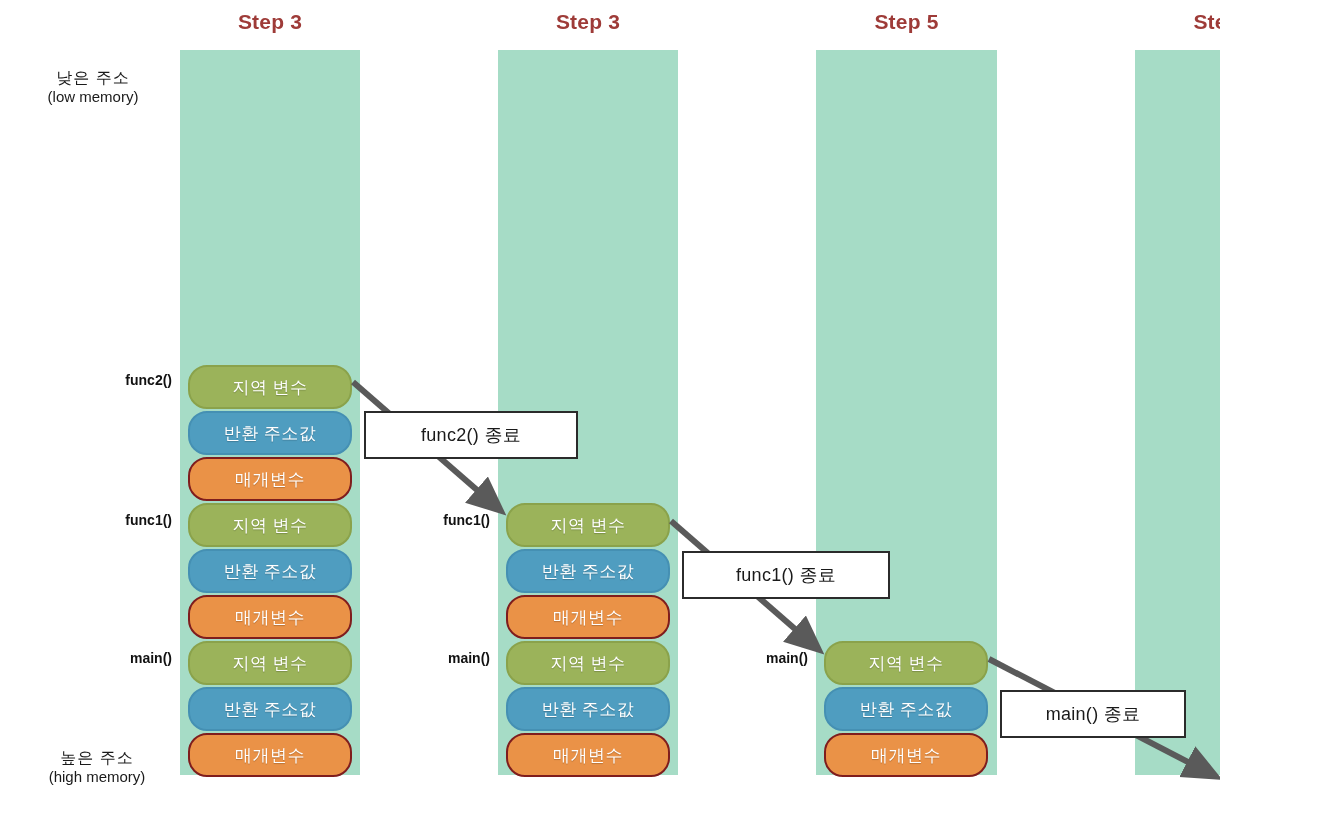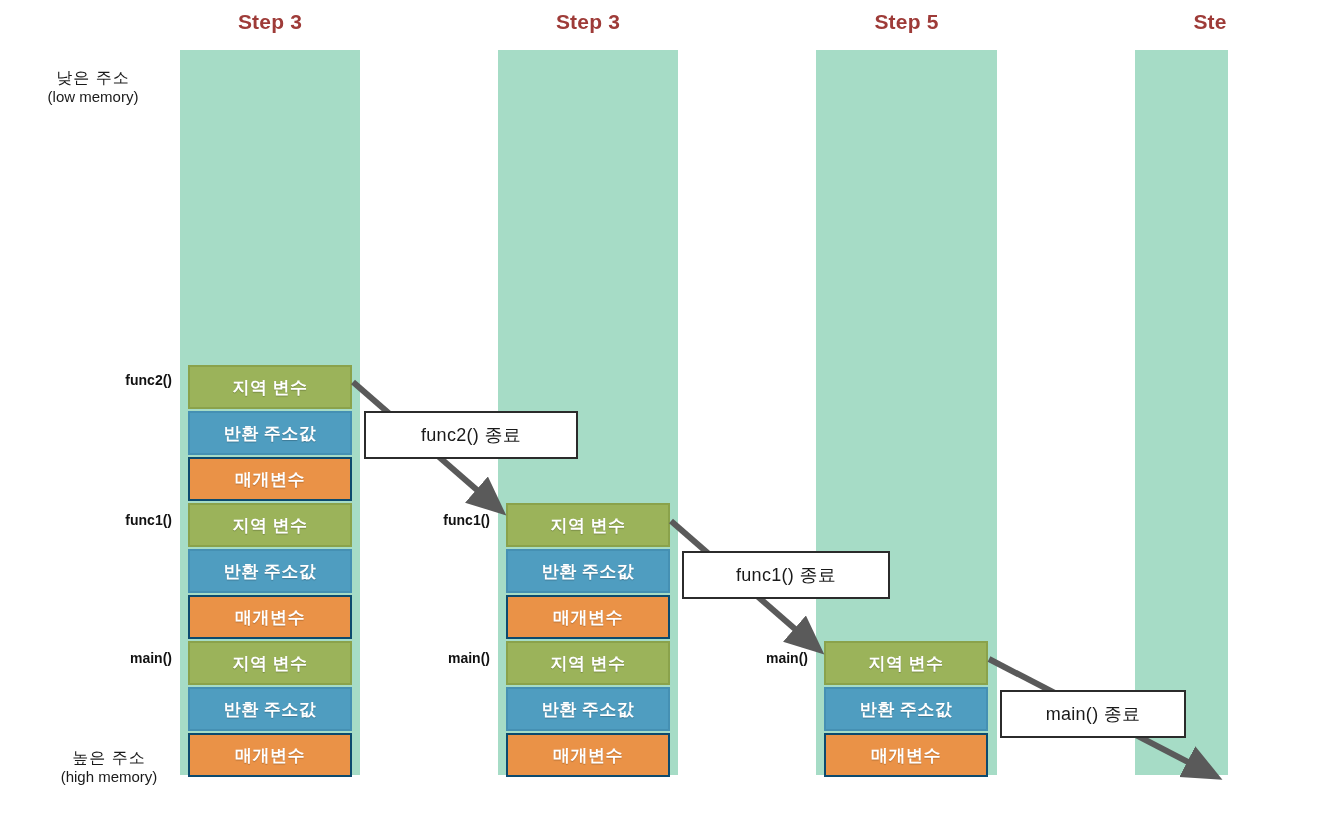--- a/index.html
+++ b/index.html
@@ -9,21 +9,20 @@
   }
   body {
     font-family: "Liberation Sans", "DejaVu Sans", sans-serif;
   }
   #canvas {
     position: relative;
     width: 1220px;
     height: 818px;
     background: #ffffff;
     overflow: hidden;
-    padding-left: 8px;
   }
   .col-band {
     position: absolute;
     background: #a6dcc6;
   }
   .step-title {
     position: absolute;
     color: #9e3b38;
     font-weight: bold;
     font-size: 21px;
@@ -44,42 +43,42 @@
   .frame-label {
     position: absolute;
     font-size: 14px;
     font-weight: bold;
     color: #111111;
     text-align: right;
     white-space: nowrap;
   }
   .slot {
     position: absolute;
-    border-radius: 0;
+    border-radius: 19px;
     color: #ffffff;
     font-size: 17px;
-    font-weight: bold;
+    font-weight: normal;
     display: flex;
     align-items: center;
     justify-content: center;
     letter-spacing: 0.5px;
     box-sizing: border-box;
     text-shadow: 0 1px 1px rgba(0,0,0,0.22);
   }
   .slot.local {
     background: #9bb35a;
     border: 2px solid #8aa24b;
   }
   .slot.ret {
     background: #4f9dc0;
     border: 2px solid #4590b3;
   }
   .slot.param {
     background: #ea9247;
-    border: 2px solid #0c4a6e;
+    border: 2px solid #7f1d1d;
   }
   .callout {
     position: absolute;
     background: #ffffff;
     border: 2px solid #2b2b2b;
     display: flex;
     align-items: center;
     justify-content: center;
     font-size: 18px;
     color: #1a1a1a;
@@ -107,21 +106,21 @@
 
   <div class="step-title" style="left:180px; top:10px; width:180px;">Step 3</div>
   <div class="step-title" style="left:498px; top:10px; width:180px;">Step 3</div>
   <div class="step-title" style="left:816px; top:10px; width:181px;">Step 5</div>
   <div class="step-title" style="left:1135px; top:10px; width:181px;">Step 4</div>
 
   <div class="edge-label" style="left:8px; top:28px; width:170px;margin-top:40px;">
     <div class="ko">낮은 주소</div>
     <div>(low memory)</div>
   </div>
-  <div class="edge-label" style="left:24px; top:748px; width:170px;">
+  <div class="edge-label" style="left:12px; top:748px; width:170px;">
     <div class="ko">높은 주소</div>
     <div>(high memory)</div>
   </div>
 
   <div class="frame-label" style="left:78px; top:372px; width:94px;">func2()</div>
   <div class="frame-label" style="left:78px; top:512px; width:94px;">func1()</div>
   <div class="frame-label" style="left:78px; top:650px; width:94px;">main()</div>
   <div class="frame-label" style="left:396px; top:512px; width:94px;">func1()</div>
   <div class="frame-label" style="left:396px; top:650px; width:94px;">main()</div>
   <div class="frame-label" style="left:714px; top:650px; width:94px;">main()</div>

